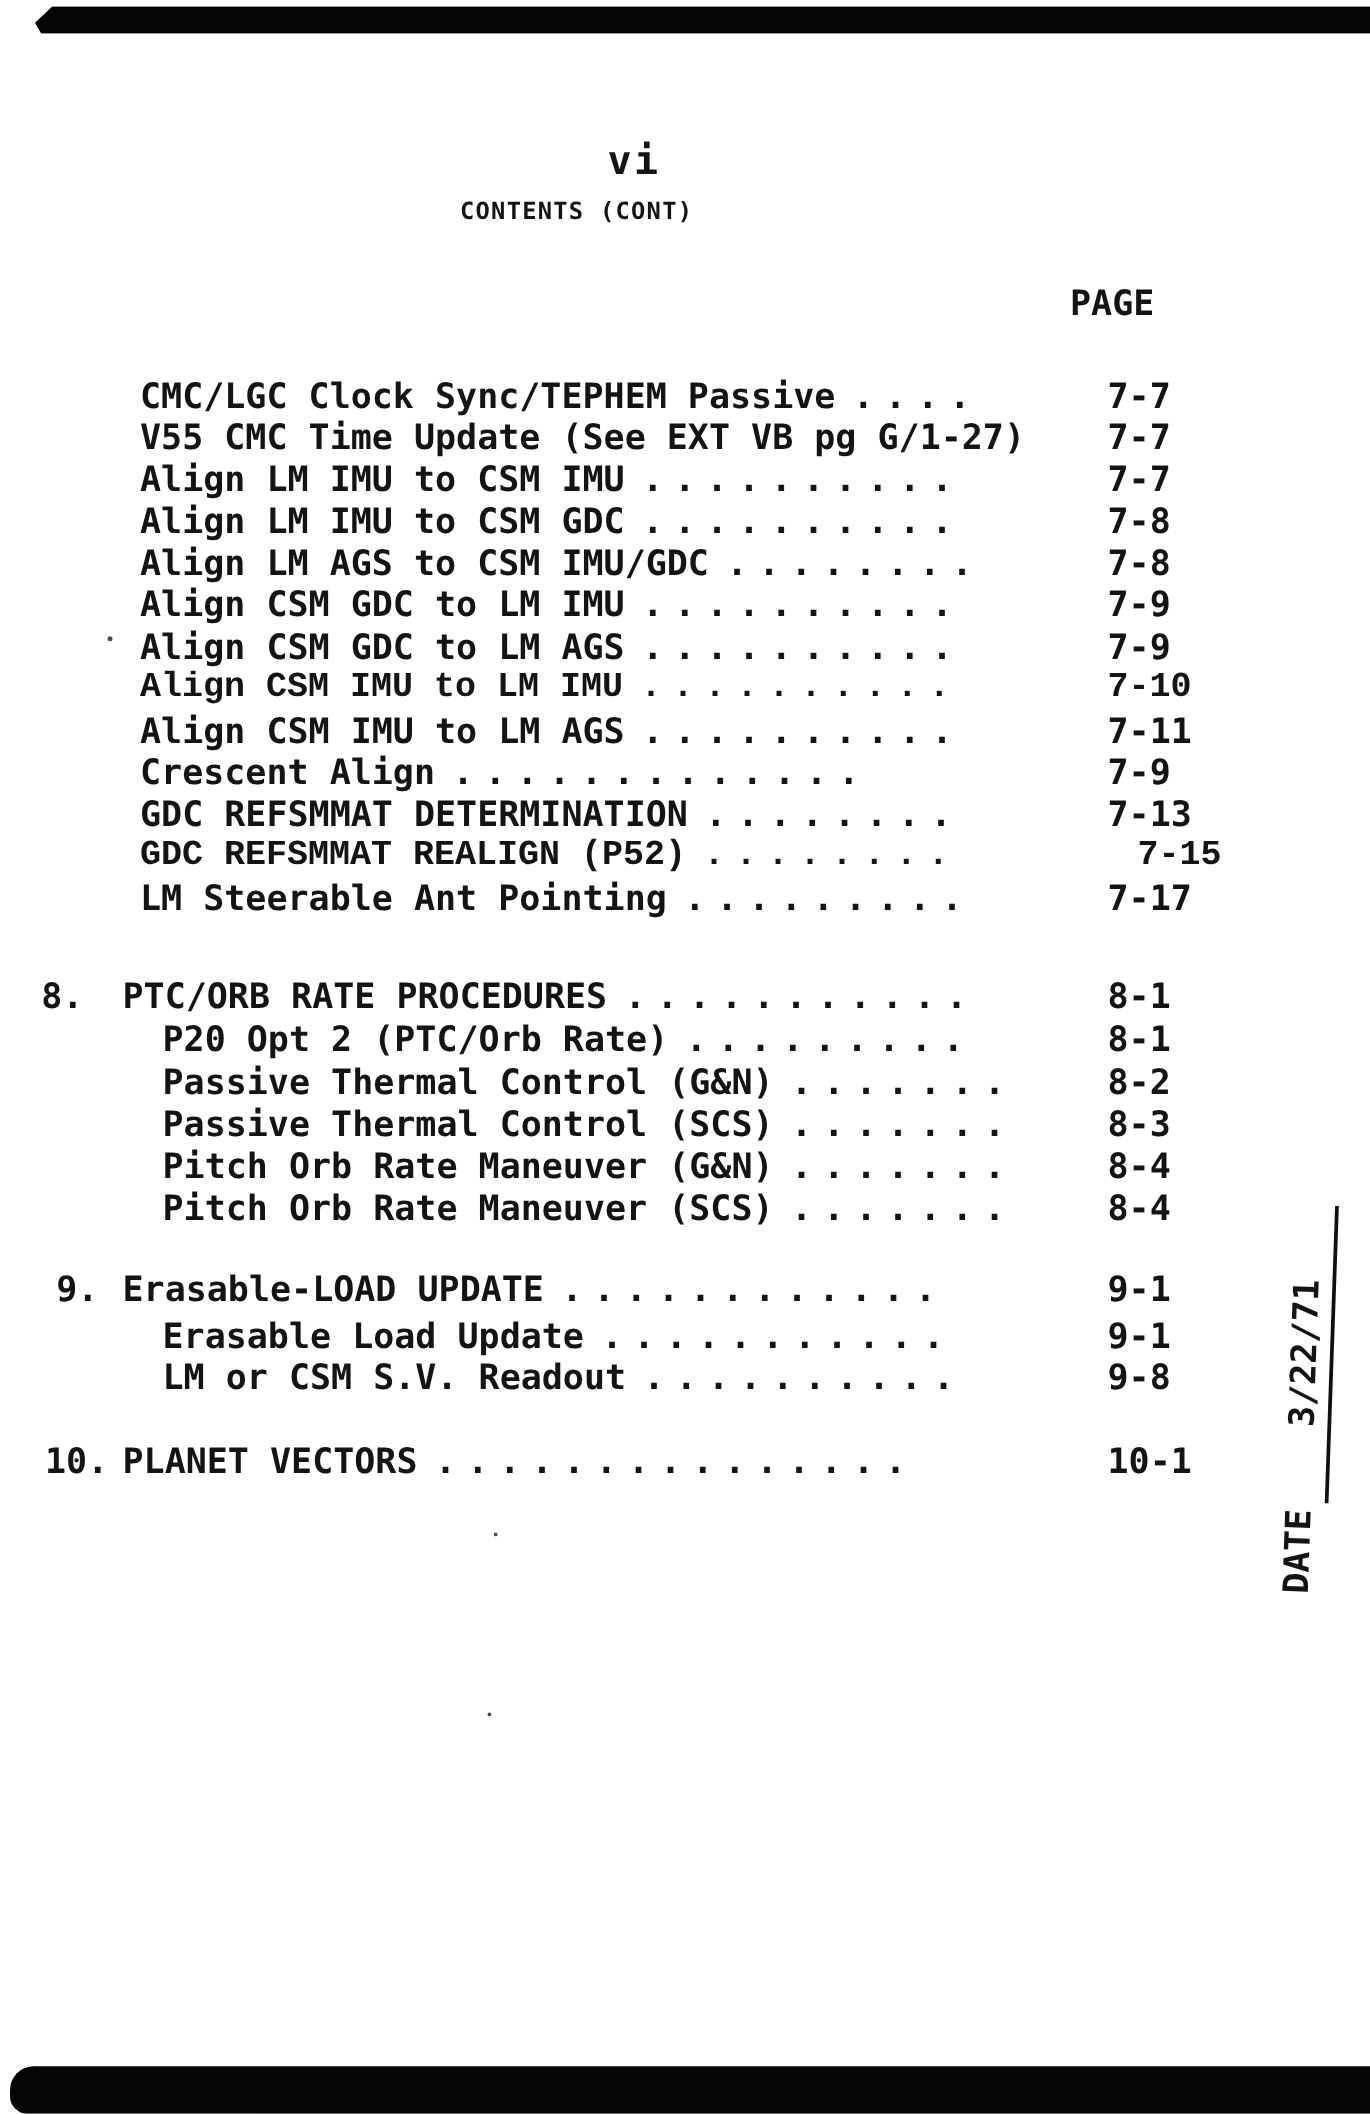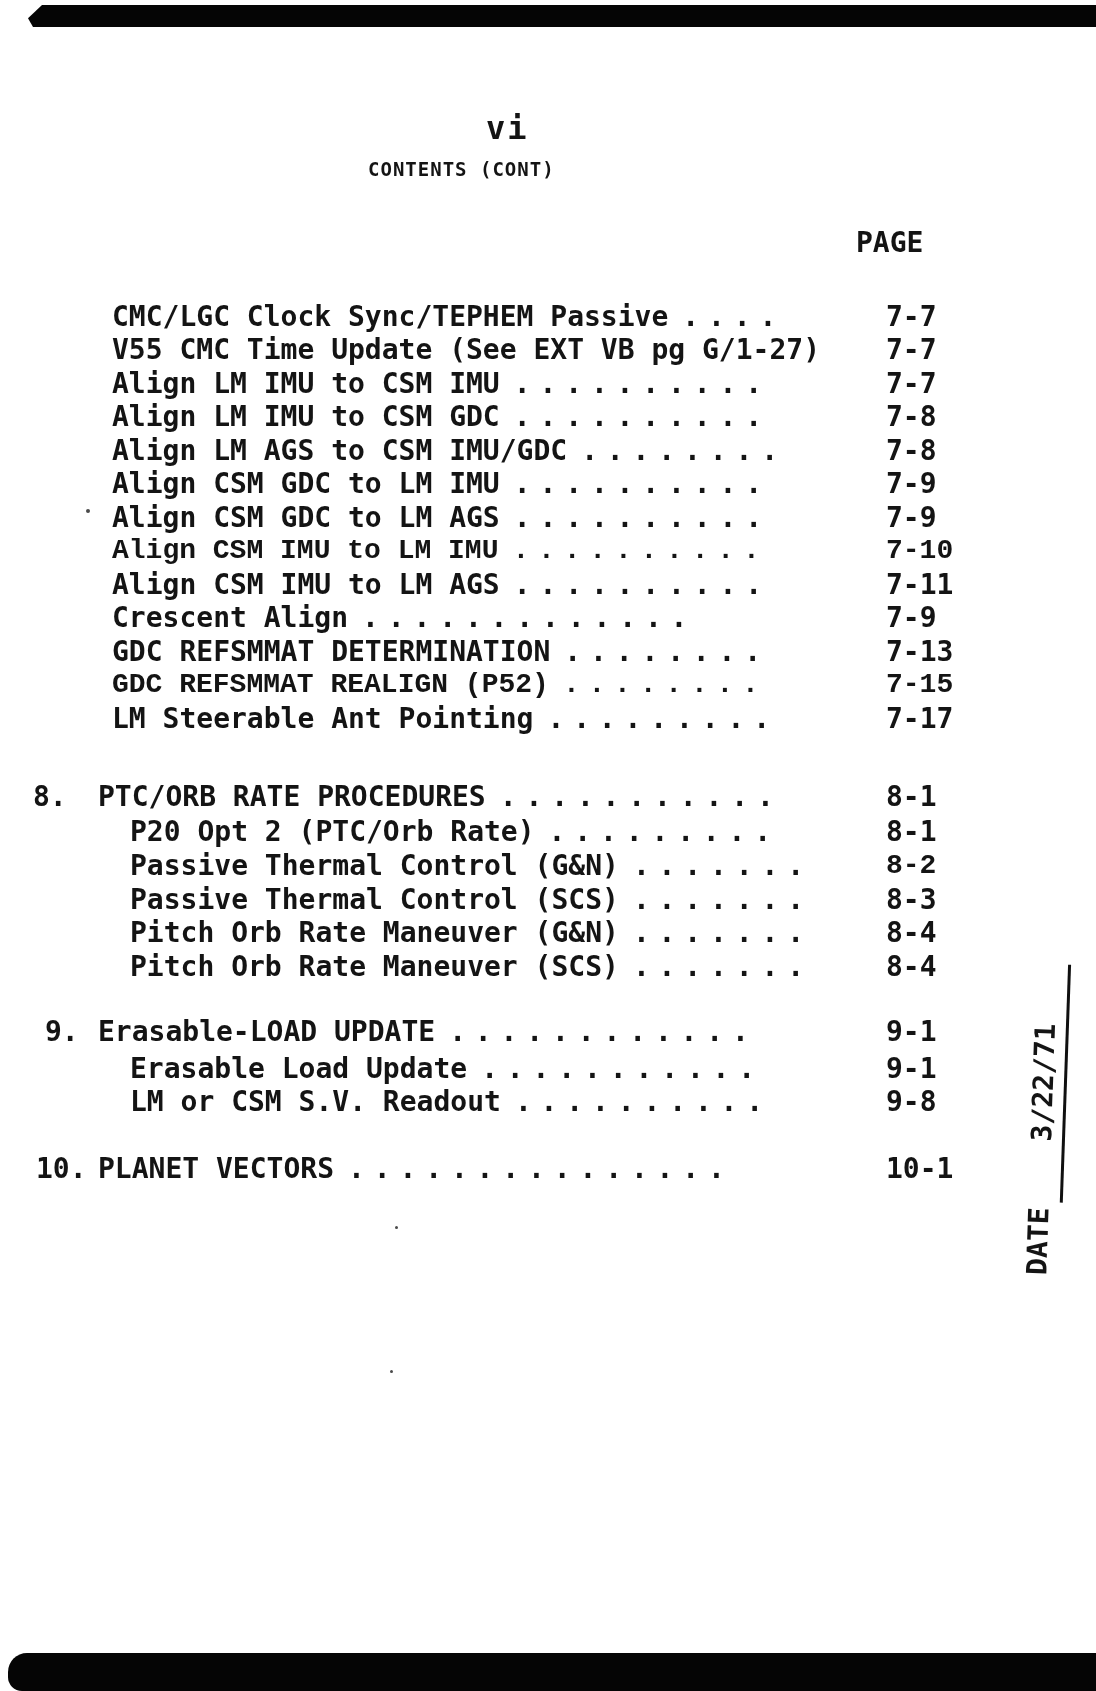--- a/index.html
+++ b/index.html
@@ -50,26 +50,26 @@
 <div class="row" style="left:112px;top:333px;"><span>V55 CMC Time Update (See EXT VB pg G/1-27)</span><span class="leader"></span><span class="pg" style="left:754px;">7-7</span></div>
 <div class="row" style="left:112px;top:367px;"><span>Align LM IMU to CSM IMU</span><span class="leader">. . . . . . . . . .</span><span class="pg" style="left:754px;">7-7</span></div>
 <div class="row" style="left:112px;top:400px;"><span>Align LM IMU to CSM GDC</span><span class="leader">. . . . . . . . . .</span><span class="pg" style="left:754px;">7-8</span></div>
 <div class="row" style="left:112px;top:434px;"><span>Align LM AGS to CSM IMU/GDC</span><span class="leader">. . . . . . . .</span><span class="pg" style="left:754px;">7-8</span></div>
 <div class="row" style="left:112px;top:467px;"><span>Align CSM GDC to LM IMU</span><span class="leader">. . . . . . . . . .</span><span class="pg" style="left:754px;">7-9</span></div>
 <div class="row" style="left:112px;top:501px;"><span>Align CSM GDC to LM AGS</span><span class="leader">. . . . . . . . . .</span><span class="pg" style="left:754px;">7-9</span></div>
 <div class="row" style="left:112px;top:534px;font-family:Liberation Mono, monospace;"><span>Align CSM IMU to LM IMU</span><span class="leader">. . . . . . . . . .</span><span class="pg" style="left:754px;text-align:center;">7-10</span></div>
 <div class="row" style="left:112px;top:568px;"><span>Align CSM IMU to LM AGS</span><span class="leader">. . . . . . . . . .</span><span class="pg" style="left:754px;">7-11</span></div>
 <div class="row" style="left:112px;top:601px;"><span>Crescent Align</span><span class="leader">. . . . . . . . . . . . .</span><span class="pg" style="left:754px;">7-9</span></div>
 <div class="row" style="left:112px;top:635px;"><span>GDC REFSMMAT DETERMINATION</span><span class="leader">. . . . . . . .</span><span class="pg" style="left:754px;">7-13</span></div>
-<div class="row" style="left:112px;top:668px;font-family:Liberation Mono, monospace;"><span>GDC REFSMMAT REALIGN (P52)</span><span class="leader">. . . . . . . .</span><span class="pg" style="left:754px;">7-15</span></div>
+<div class="row" style="left:112px;top:668px;font-family:Liberation Mono, monospace;"><span>GDC REFSMMAT REALIGN (P52)</span><span class="leader">. . . . . . . .</span><span class="pg" style="left:778px;">7-15</span></div>
 <div class="row" style="left:112px;top:702px;"><span>LM Steerable Ant Pointing</span><span class="leader">. . . . . . . . .</span><span class="pg" style="left:754px;">7-17</span></div>
 
 <div class="row" style="left:33px;top:780px;"><span class="num" style="width:65px;">8.</span><span>PTC/ORB RATE PROCEDURES</span><span class="leader">. . . . . . . . . . .</span><span class="pg" style="left:833px;">8-1</span></div>
 <div class="row" style="left:130px;top:815px;"><span>P20 Opt 2 (PTC/Orb Rate)</span><span class="leader">. . . . . . . . .</span><span class="pg" style="left:736px;">8-1</span></div>
-<div class="row" style="left:130px;top:849px;"><span>Passive Thermal Control (G&amp;N)</span><span class="leader">. . . . . . .</span><span class="pg" style="left:736px;font-family:Liberation Mono, monospace;">8-2</span></div>
+<div class="row" style="left:130px;top:849px;"><span>Passive Thermal Control (G&amp;N)</span><span class="leader">. . . . . . .</span><span class="pg" style="left:736px;">8-2</span></div>
 <div class="row" style="left:130px;top:883px;"><span>Passive Thermal Control (SCS)</span><span class="leader">. . . . . . .</span><span class="pg" style="left:736px;">8-3</span></div>
 <div class="row" style="left:130px;top:916px;"><span>Pitch Orb Rate Maneuver (G&amp;N)</span><span class="leader">. . . . . . .</span><span class="pg" style="left:736px;">8-4</span></div>
 <div class="row" style="left:130px;top:950px;"><span>Pitch Orb Rate Maneuver (SCS)</span><span class="leader">. . . . . . .</span><span class="pg" style="left:736px;">8-4</span></div>
 
 <div class="row" style="left:45px;top:1015px;"><span class="num" style="width:53px;">9.</span><span>Erasable-LOAD UPDATE</span><span class="leader">. . . . . . . . . . . .</span><span class="pg" style="left:821px;">9-1</span></div>
 <div class="row" style="left:130px;top:1052px;"><span>Erasable Load Update</span><span class="leader">. . . . . . . . . . .</span><span class="pg" style="left:736px;">9-1</span></div>
 <div class="row" style="left:130px;top:1085px;"><span>LM or CSM S.V. Readout</span><span class="leader">. . . . . . . . . .</span><span class="pg" style="left:736px;">9-8</span></div>
 
 <div class="row" style="left:36px;top:1152px;"><span class="num" style="width:62px;">10.</span><span>PLANET VECTORS</span><span class="leader">. . . . . . . . . . . . . . .</span><span class="pg" style="left:830px;">10-1</span></div>
 

